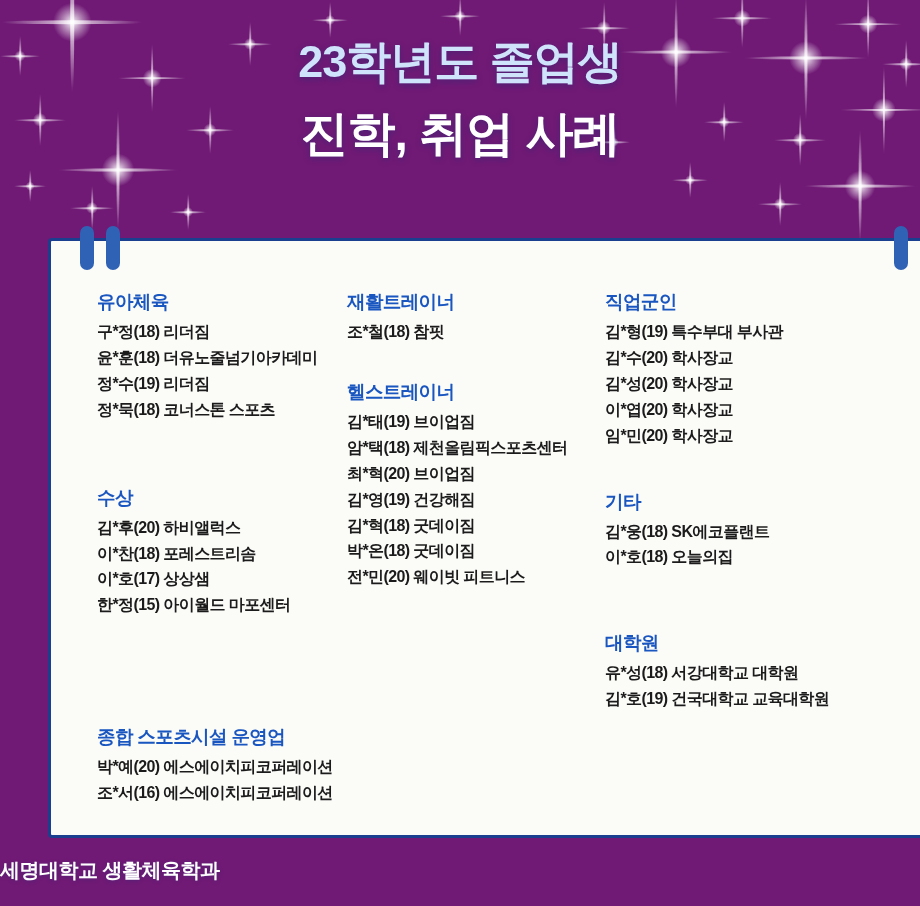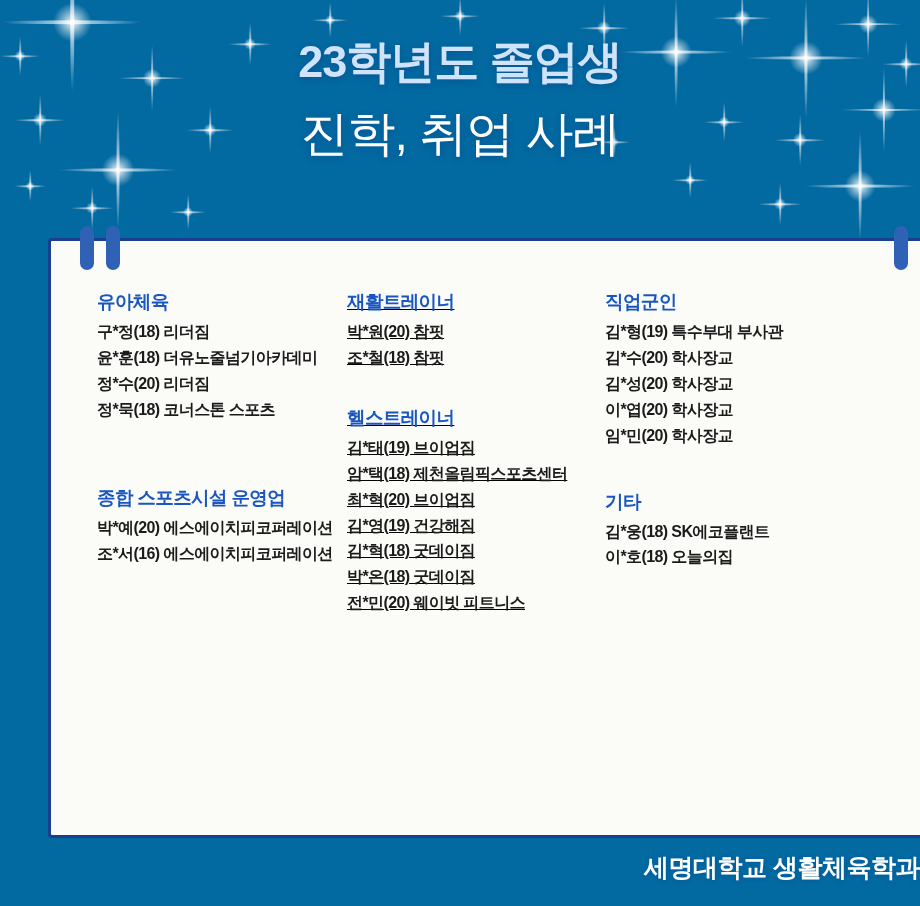--- a/index.html
+++ b/index.html
@@ -7,21 +7,21 @@
   html, body {
     width: 920px;
     height: 906px;
     font-family: "Liberation Sans", "DejaVu Sans", sans-serif;
   }
 
   .poster {
     position: relative;
     width: 920px;
     height: 906px;
-    background: #0369a1;
+    background: #701a75;
     overflow: hidden;
   }
 
   
   .stars {
     position: absolute;
     inset: 0;
     pointer-events: none;
   }
   .star {
@@ -59,21 +59,21 @@
     font-size: 45px;
     font-weight: bold;
     letter-spacing: -1px;
     color: #cfe3fb;
     text-shadow: 0 2px 6px rgba(10,50,120,0.35);
     line-height: 1.25;
   }
   .title-2 {
     margin-top: 14px;
     font-size: 48px;
-    font-weight: normal;
+    font-weight: bold;
     letter-spacing: -1px;
     color: #ffffff;
     text-shadow: 0 2px 6px rgba(10,50,120,0.35);
     line-height: 1.25;
   }
 
   
   .card-wrap {
     position: absolute;
     left: 48px;
@@ -104,21 +104,21 @@
 
   .columns {
     position: absolute;
     inset: 0;
     padding: 48px 40px 26px 46px;
     display: flex;
     gap: 0;
   }
   .col { position: relative; }
   .col.c-1 { width: 250px; }
-  .col.c-2 { width: 258px; text-decoration: underline; }
+  .col.c-2 { width: 258px; }
   .col.c-3 { width: 248px; }
 
   .group { margin-bottom: 0; }
   .group-title {
     color: #1a56c0;
     font-size: 18.5px;
     font-weight: bold;
     letter-spacing: -0.6px;
     margin-bottom: 5px;
   }
@@ -129,23 +129,23 @@
     line-height: 1.62;
     font-weight: bold;
   }
 
   
   .footer {
     position: absolute;
     left: 0;
     bottom: 22px;
     width: 100%;
-    text-align: right;
+    text-align: left;
     color: #ffffff;
-    font-size: 25px;
+    font-size: 20px;
     font-weight: bold;
     letter-spacing: -0.5px;
     z-index: 3;
     text-shadow: 0 1px 4px rgba(10,50,120,0.3);
   }
 </style>
 </head>
 <body>
 
 <div class="poster">
@@ -284,33 +284,39 @@
   </div>
 
   <div class="card-wrap">
     <div class="card">
       <div class="columns">
           <div class="col c-1">
             <div class="group" style="margin-bottom: 62px;">
               <div class="group-title">유아체육</div>
               <div class="entry">구*정(18) 리더짐</div>
               <div class="entry">윤*훈(18) 더유노줄넘기아카데미</div>
-              <div class="entry">정*수(20) 리더짐</div>
+              <div class="entry">정*수(19) 리더짐</div>
               <div class="entry">정*묵(18) 코너스톤 스포츠</div>
+            </div>
+            <div class="group" style="margin-bottom: 106px;">
+              <div class="group-title">수상</div>
+              <div class="entry">김*후(20) 하비앨럭스</div>
+              <div class="entry">이*찬(18) 포레스트리솜</div>
+              <div class="entry">이*호(17) 상상샘</div>
+              <div class="entry">한*정(15) 아이월드 마포센터</div>
             </div>
             <div class="group" style="margin-bottom: 0px;">
               <div class="group-title">종합 스포츠시설 운영업</div>
               <div class="entry">박*예(20) 에스에이치피코퍼레이션</div>
               <div class="entry">조*서(16) 에스에이치피코퍼레이션</div>
             </div>
           </div>
           <div class="col c-2">
             <div class="group" style="margin-bottom: 34px;">
               <div class="group-title">재활트레이너</div>
-              <div class="entry">박*원(20) 참핏</div>
               <div class="entry">조*철(18) 참핏</div>
             </div>
             <div class="group" style="">
               <div class="group-title">헬스트레이너</div>
               <div class="entry">김*태(19) 브이업짐</div>
               <div class="entry">암*택(18) 제천올림픽스포츠센터</div>
               <div class="entry">최*혁(20) 브이업짐</div>
               <div class="entry">김*영(19) 건강해짐</div>
               <div class="entry">김*혁(18) 굿데이짐</div>
               <div class="entry">박*온(18) 굿데이짐</div>
@@ -324,20 +330,25 @@
               <div class="entry">김*수(20) 학사장교</div>
               <div class="entry">김*성(20) 학사장교</div>
               <div class="entry">이*엽(20) 학사장교</div>
               <div class="entry">임*민(20) 학사장교</div>
             </div>
             <div class="group" style="margin-bottom: 60px;">
               <div class="group-title">기타</div>
               <div class="entry">김*웅(18) SK에코플랜트</div>
               <div class="entry">이*호(18) 오늘의집</div>
             </div>
+            <div class="group" style="margin-bottom: 0px;">
+              <div class="group-title">대학원</div>
+              <div class="entry">유*성(18) 서강대학교 대학원</div>
+              <div class="entry">김*호(19) 건국대학교 교육대학원</div>
+            </div>
           </div>
         </div>
     </div>
     <div class="clip c1"></div>
     <div class="clip c2"></div>
     <div class="clip c3"></div>
     <div class="clip c4"></div>
   </div>
 
   <div class="footer">세명대학교 생활체육학과</div>

